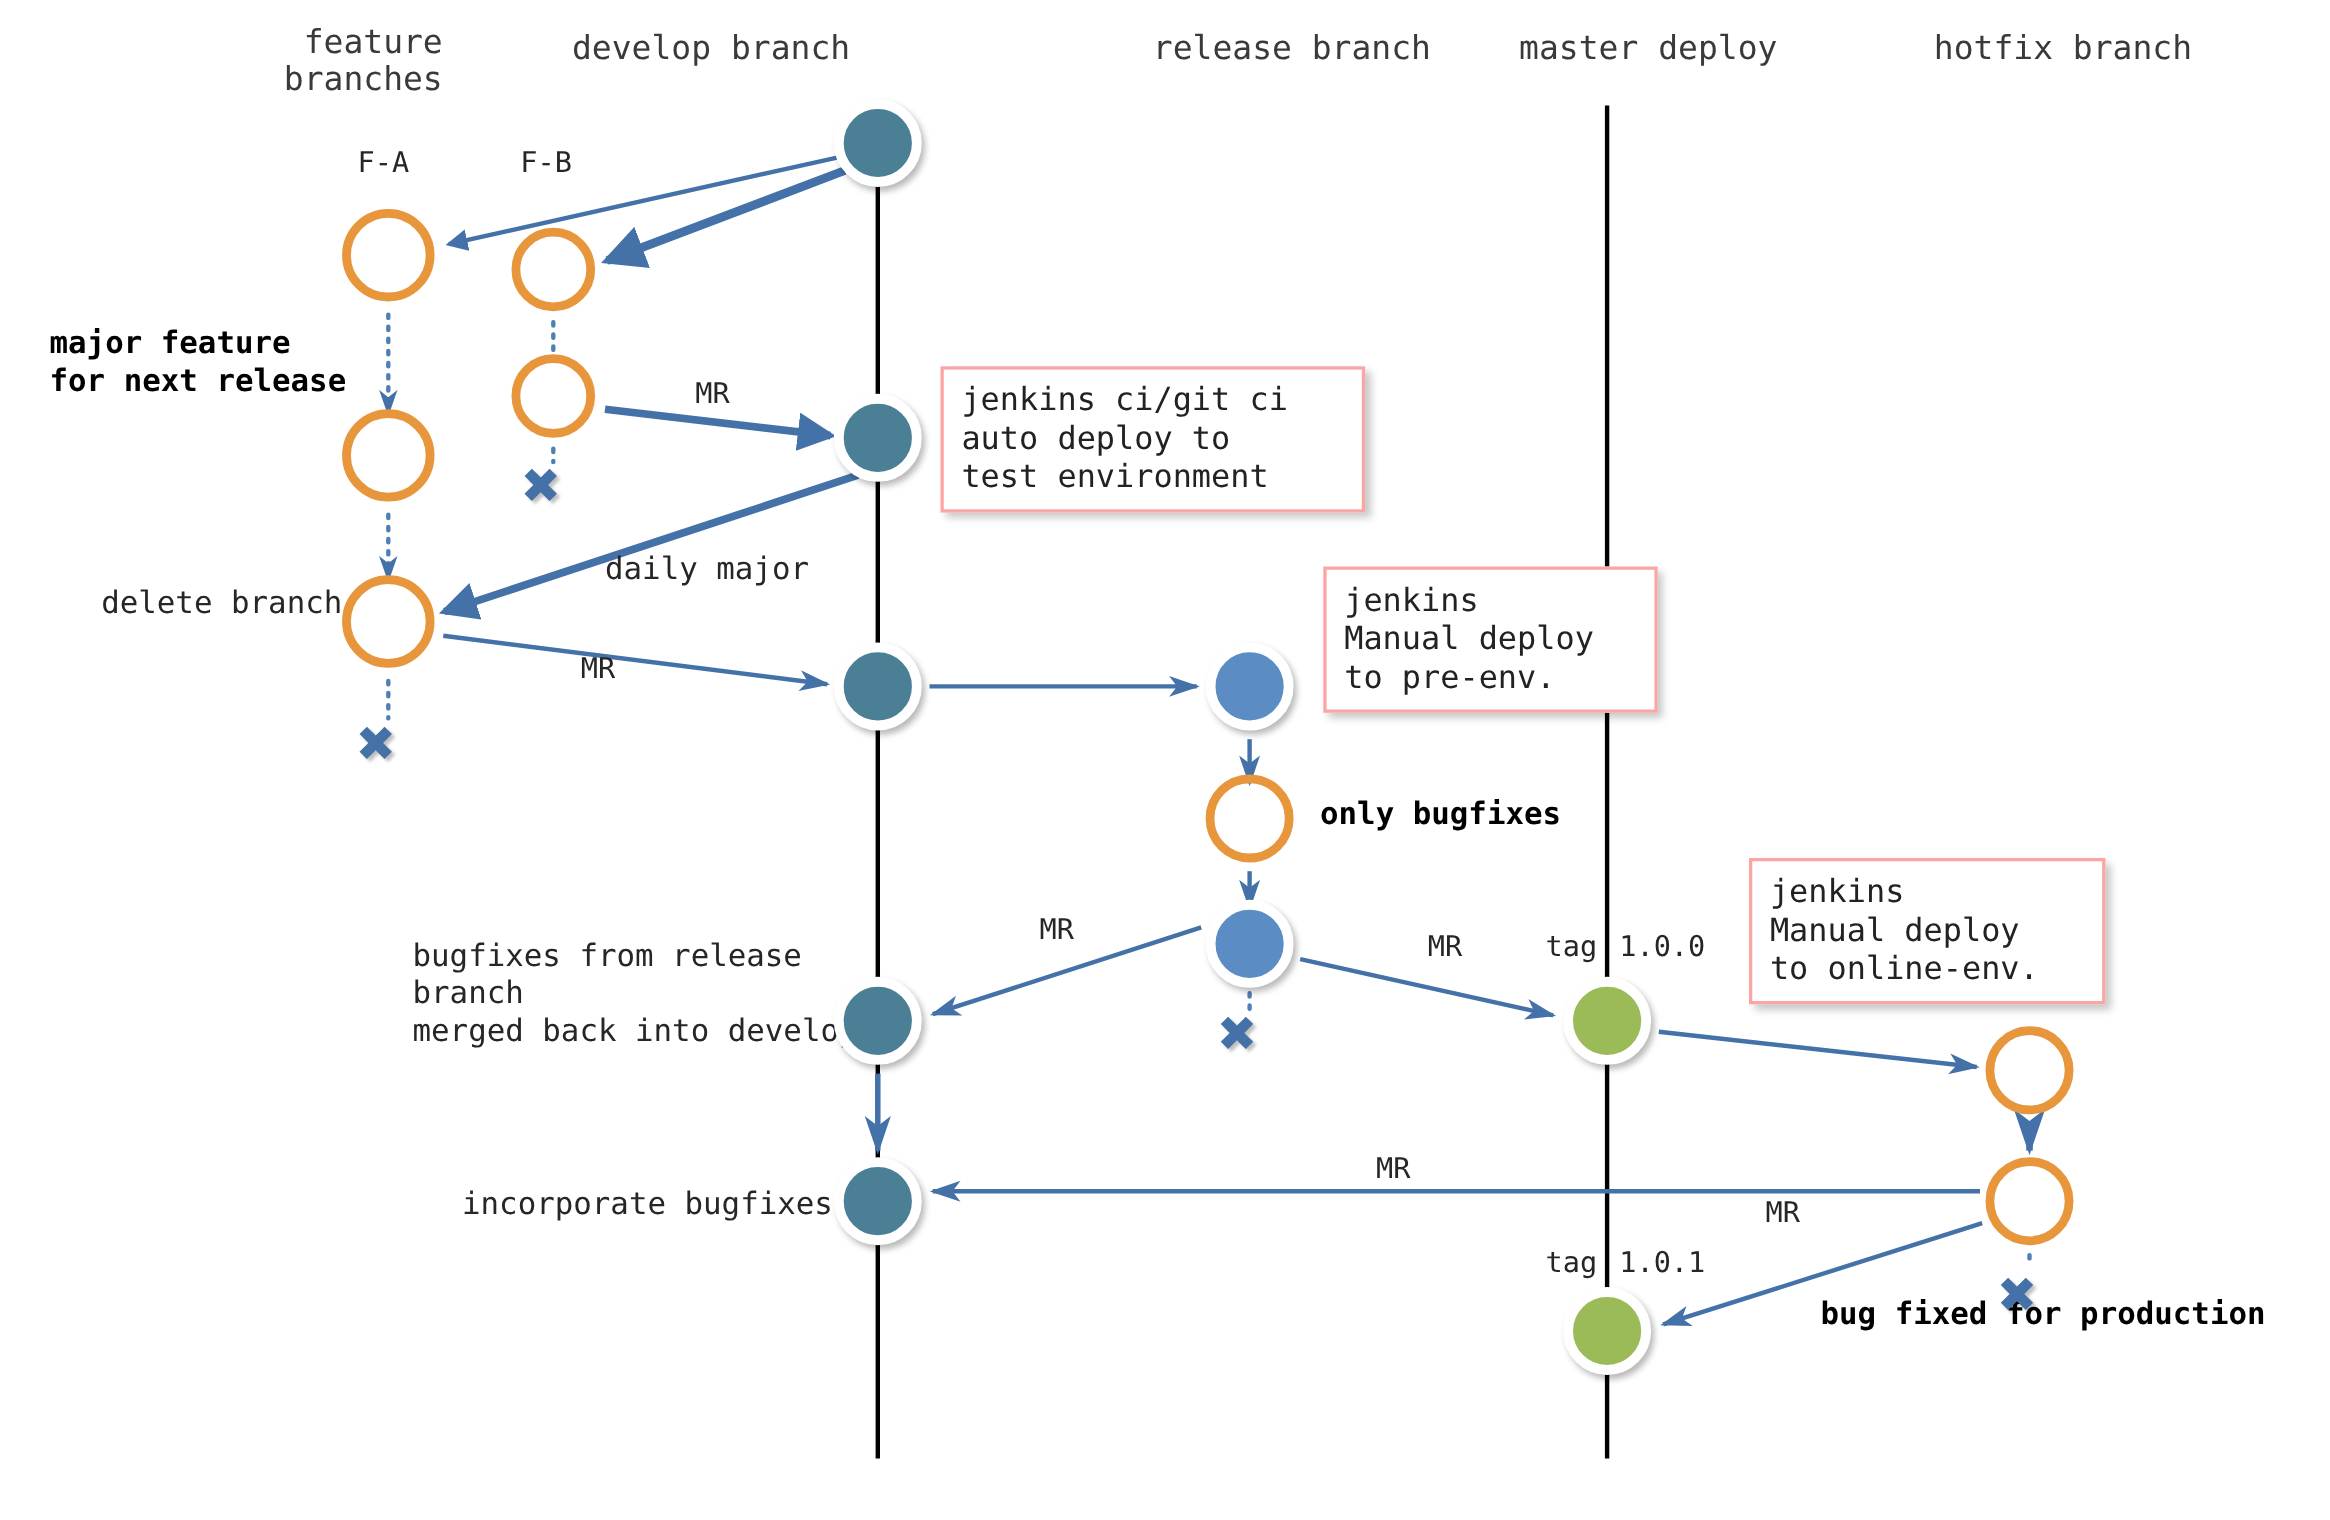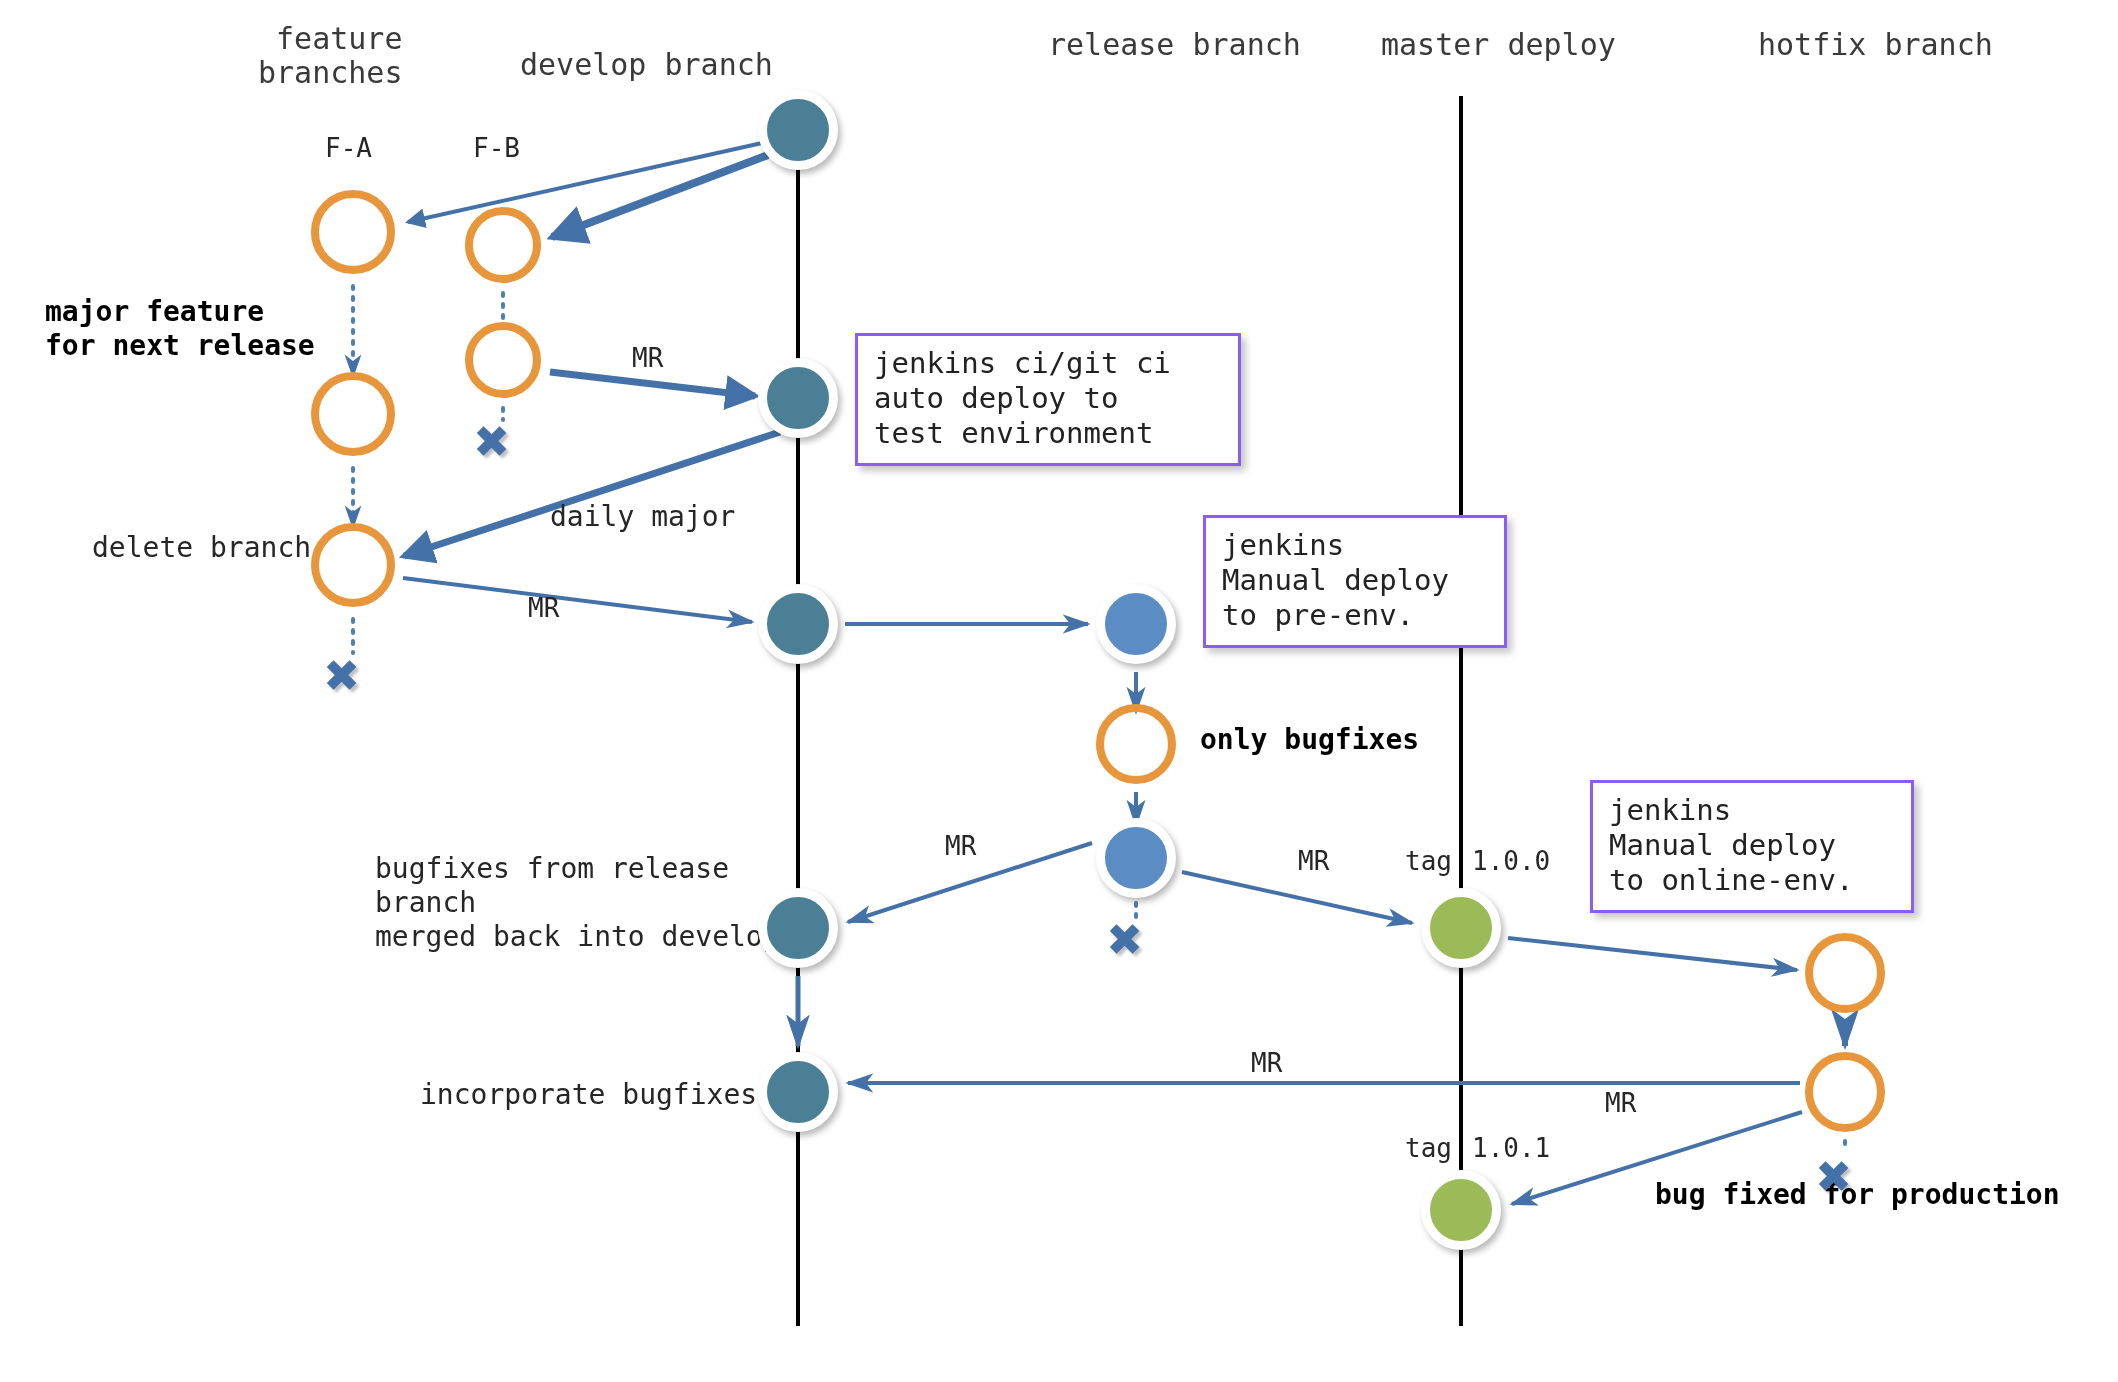--- a/index.html
+++ b/index.html
@@ -4,21 +4,21 @@
 <style>
   html,body{margin:0;padding:0;background:#ffffff;}
   body{font-family:"DejaVu Sans Mono","Liberation Mono",monospace;}
   #stage{position:relative;width:2118px;height:1382px;background:#fff;overflow:hidden;}
   #wires{position:absolute;left:0;top:0;width:2118px;height:1382px;}
   .lbl{position:absolute;white-space:pre;color:#262626;}
   .hdr{font-size:30px;line-height:34px;color:#3a3a3a;text-align:right;}
   .small{font-size:26px;line-height:30px;}
   .note{font-size:28px;line-height:34px;}
   .bold{font-weight:bold;color:#000;}
-  .callout{position:absolute;background:#fff;border:3px solid #8b5cf6;
+  .callout{position:absolute;background:#fff;border:3px solid #fca5a5;
            box-shadow:5px 5px 7px rgba(0,0,0,.22);
            font-size:29px;line-height:35px;color:#222;white-space:pre;
            padding:10px 14px 12px 16px;}
   .node{position:absolute;border-radius:50%;box-sizing:border-box;}
   .node.filled{border:9px solid #fff;box-shadow:3px 4px 6px rgba(0,0,0,.28);}
   .node.ring{border:8px solid #E8963C;background:transparent;}
   .xmark{position:absolute;color:#4472A8;font-weight:bold;line-height:1;
          text-shadow:3px 3px 3px rgba(0,0,0,.25);}
 </style>
 </head>
@@ -75,21 +75,21 @@
     <line x1="1845" y1="1021" x2="1845" y2="1046" stroke="#4472A8" stroke-width="6" marker-end="url(#ahThin)"></line>
     <line x1="1845" y1="1141" x2="1845" y2="1152" stroke="#4E7FB5" stroke-width="4" stroke-dasharray="3 8" stroke-linecap="round"></line>
 
     <line x1="1800" y1="1083" x2="848" y2="1083" stroke="#4472A8" stroke-width="4" marker-end="url(#ahThin)"></line>
 
     <line x1="1802" y1="1112" x2="1512" y2="1204" stroke="#4472A8" stroke-width="4" marker-end="url(#ahThin)"></line>
   </svg>
 
   <div class="lbl hdr" style="left:258px;top:22px;">feature
 branches</div>
-  <div class="lbl hdr" style="left:520px;top:28px;margin-top:20px;">develop branch</div>
+  <div class="lbl hdr" style="left:520px;top:28px;">develop branch</div>
   <div class="lbl hdr" style="left:1048px;top:28px;">release branch</div>
   <div class="lbl hdr" style="left:1381px;top:28px;">master deploy</div>
   <div class="lbl hdr" style="left:1758px;top:28px;">hotfix branch</div>
 
   <div class="lbl small" style="left:325px;top:133px;">F-A</div>
   <div class="lbl small" style="left:473px;top:133px;">F-B</div>
 
   <div class="lbl note bold" style="left:45px;top:295px;">major feature
 for next release</div>
   <div class="lbl note" style="left:92px;top:531px;">delete branch</div>

